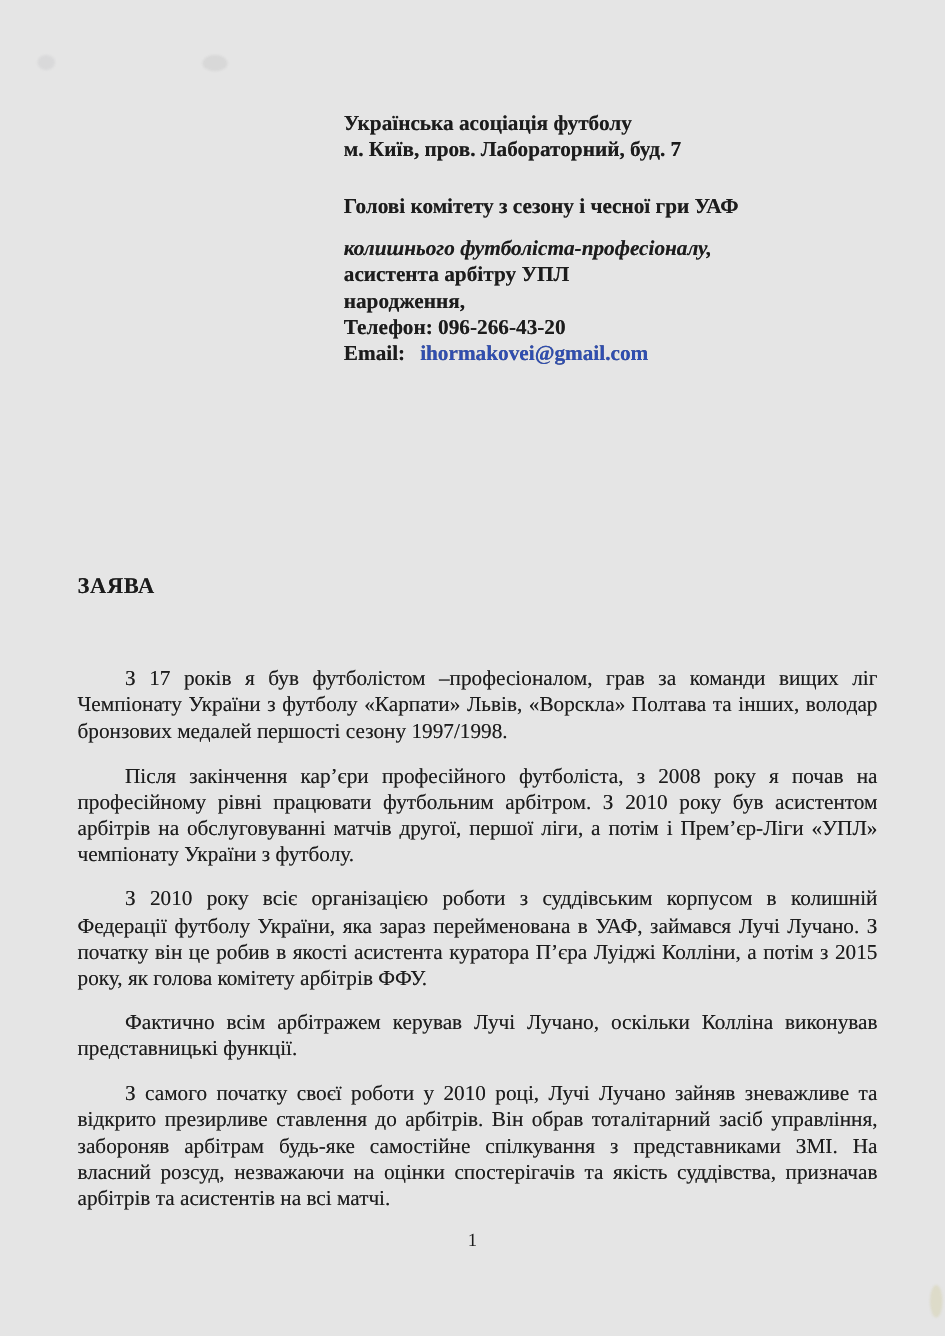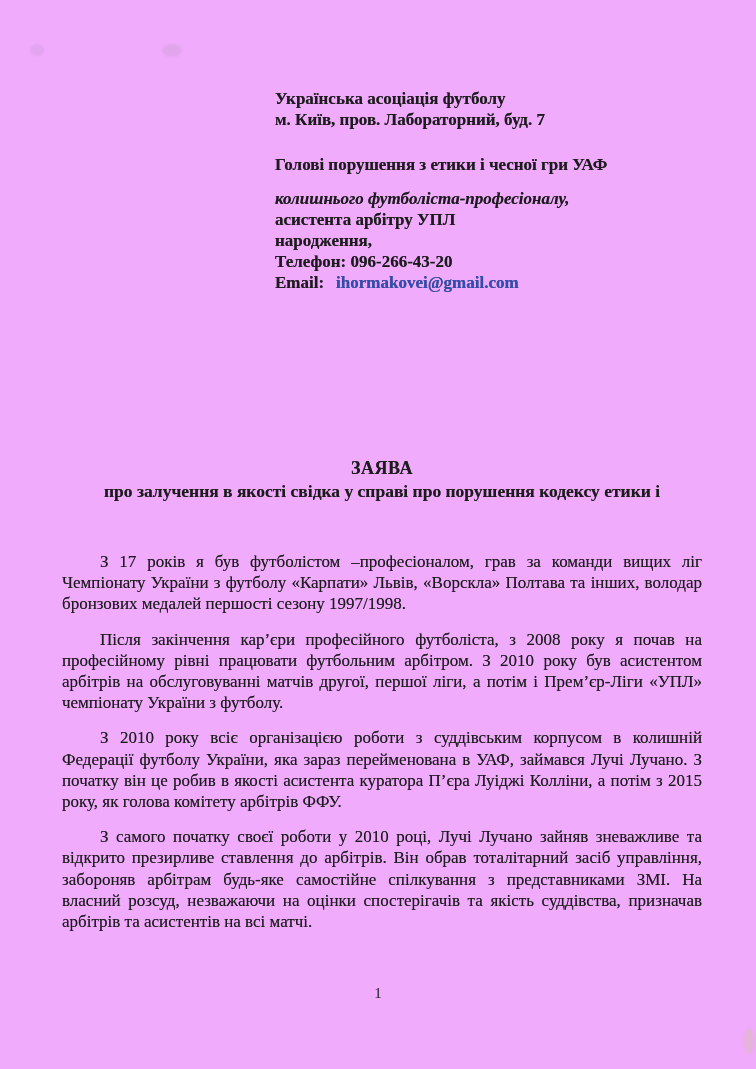--- a/index.html
+++ b/index.html
@@ -8,21 +8,21 @@
     height: 1069px;
     background: #ffffff;
     position: relative;
     font-family: "Liberation Serif", "DejaVu Serif", serif;
     color: #1c1c1c;
     overflow: hidden;
   }
   .scan-page {
     position: absolute;
     inset: 0;
-    background: #f0abfc;
+    background: #e5e5e5;
     padding-left: 44px;
   }
   
   .artifact {
     position: absolute;
     border-radius: 50%;
     pointer-events: none;
   }
   .artifact.a1 { left: 30px; top: 44px; width: 14px; height: 12px; background: rgba(120,120,125,0.10); filter: blur(1px); }
   .artifact.a2 { left: 162px; top: 44px; width: 20px; height: 13px; background: rgba(120,120,125,0.12); filter: blur(1px); }
@@ -52,38 +52,38 @@
     text-decoration-thickness: 1.5px;
     text-underline-offset: 3px;
     cursor: pointer;
   }
 
   .title-block {
     position: absolute;
     left: 62px;
     top: 457px;
     width: 640px;
-    text-align: center;
+    text-align: left;
     font-weight: bold;
     font-size: 17.5px;
     line-height: 23px;
     text-shadow: 0 0 0.4px rgba(0,0,0,0.55);
   }
   .title-block h1 {
     margin: 0;
     font-size: 18px;
     line-height: 23px;
     letter-spacing: 0.5px;
   }
   .title-block p { margin: 0; }
 
   .body-text {
     position: absolute;
     left: 62px;
-    top: 551px;
+    top: 532px;
     width: 640px;
     font-size: 17px;
     line-height: 21.2px;
     text-align: justify;
     text-shadow: 0 0 0.35px rgba(0,0,0,0.5);
   }
   .body-text p {
     margin: 0 0 14px 0;
     text-indent: 38px;
   }
@@ -102,35 +102,35 @@
 
 <div class="scan-page">
 
   <div class="artifact a1"></div>
   <div class="artifact a2"></div>
   <div class="artifact a3"></div>
 
   <div class="letterhead">
     <p>Українська асоціація футболу</p>
     <p>м. Київ, пров. Лабораторний, буд. 7</p>
-    <p class="lh-to-ethics">Голові порушення з етики і чесної гри УАФ</p>
+    <p class="lh-to-ethics">Голові комітету з сезону і чесної гри УАФ</p>
     <p class="lh-sender">колишнього футболіста-професіоналу,</p>
     <p>асистента арбітру УПЛ</p>
     <p>народження,</p>
     <p>Телефон: 096-266-43-20</p>
     <p class="email-row"><span class="email-label">Email:</span><span class="email-link">ihormakovei@gmail.com</span></p>
   </div>
 
   <div class="title-block">
     <h1>ЗАЯВА</h1>
-    <p>про  залучення  в якості свідка у справі про порушення кодексу етики і</p>
   </div>
 
   <div class="body-text">
     <p>З 17 років я був  футболістом –професіоналом, грав за команди вищих ліг Чемпіонату України з футболу «Карпати» Львів, «Ворскла» Полтава та інших, володар бронзових медалей першості сезону 1997/1998.</p>
     <p>Після закінчення кар’єри професійного футболіста, з 2008 року я почав на професійному рівні  працювати футбольним  арбітром.  З 2010 року  був асистентом  арбітрів на обслуговуванні матчів другої,  першої ліги,  а потім і Прем’єр-Ліги «УПЛ» чемпіонату України з футболу.</p>
     <p>З 2010 року  всіє організацією роботи з суддівським корпусом в колишній Федерації футболу України, яка зараз перейменована в УАФ, займався Лучі Лучано. З початку він це  робив в якості асистента куратора П’єра Луіджі Колліни, а потім з 2015 року, як голова комітету арбітрів ФФУ.</p>
+    <p>Фактично  всім арбітражем керував Лучі Лучано, оскільки Колліна виконував представницькі функції.</p>
     <p>З самого початку своєї роботи у 2010 році, Лучі Лучано  зайняв зневажливе та відкрито презирливе ставлення до арбітрів.  Він обрав тоталітарний засіб управління,  забороняв  арбітрам  будь-яке  самостійне  спілкування  з представниками ЗМІ. На власний розсуд, незважаючи на оцінки спостерігачів та якість суддівства, призначав арбітрів та асистентів на всі матчі.</p>
   </div>
 
   <div class="page-number">1</div>
 
 </div>
 
 </body></html>

